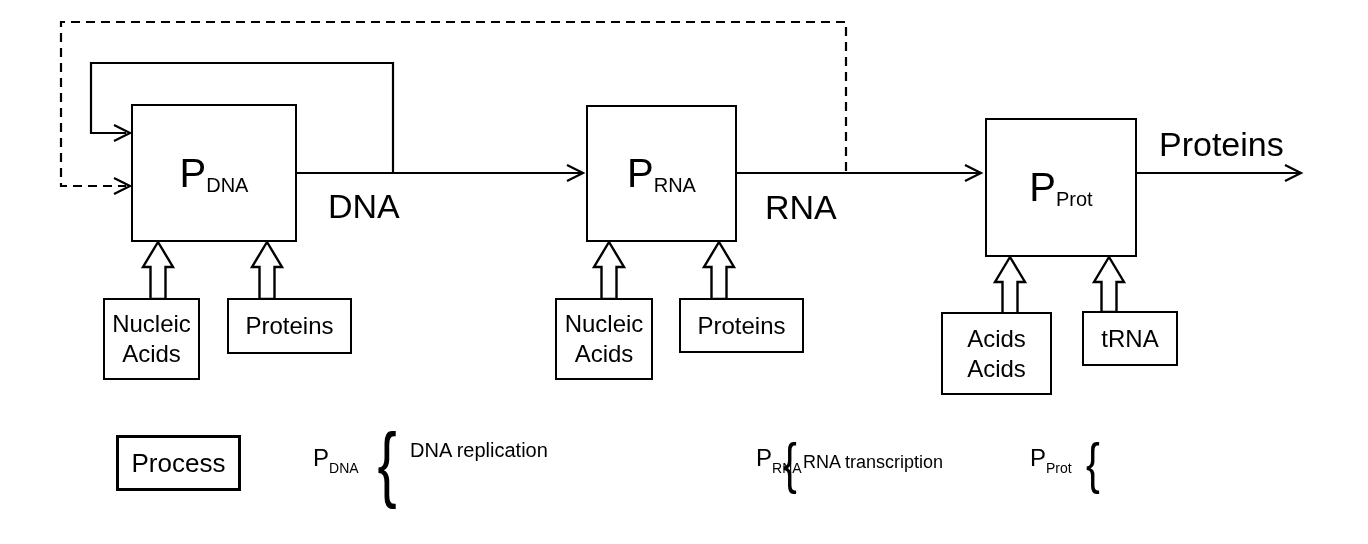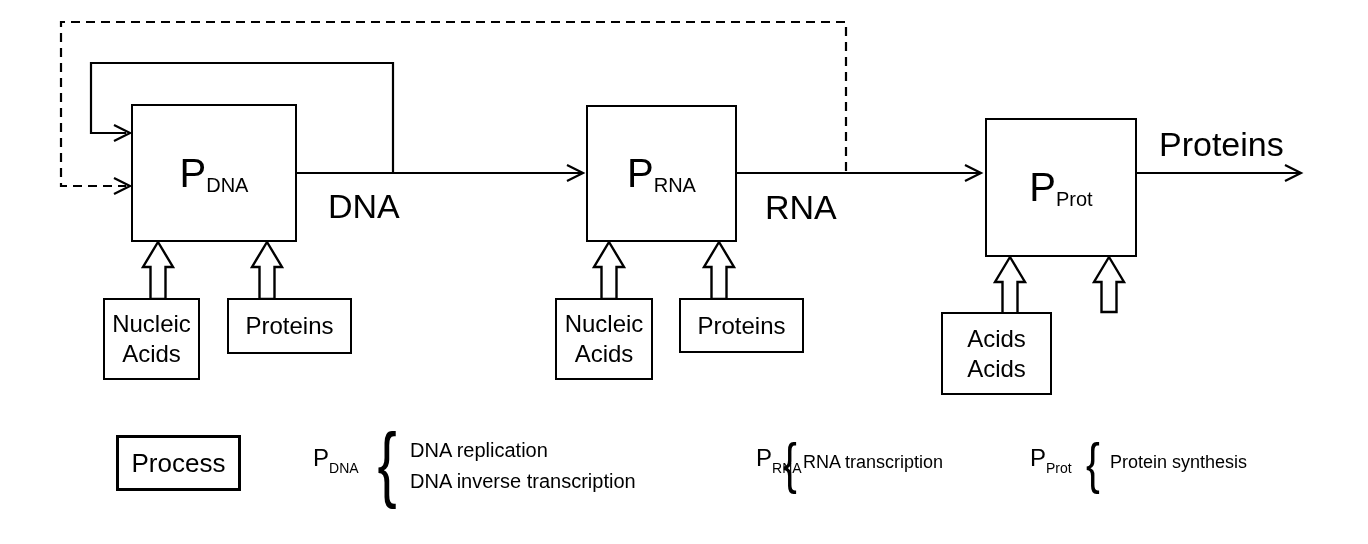--- a/index.html
+++ b/index.html
@@ -112,43 +112,44 @@
   <div class="box" style="left:679px;top:298px;width:125px;height:55px">
     <span class="input-label">Proteins</span>
   </div>
 
   <div class="box" style="left:941px;top:312px;width:111px;height:83px">
     <div class="input-col input-label">
       <span>Acids</span>
       <span>Acids</span>
     </div>
   </div>
+  <div class="box" style="left:1082px;top:311px;width:96px;height:55px">
+    <span class="input-label">tRNA</span>
+  </div>
 
   <div class="flow-label" style="left:328px;top:186px">DNA</div>
   <div class="flow-label" style="left:765px;top:187px">RNA</div>
   <div class="flow-label" style="left:1159px;top:124px">Proteins</div>
 
   <div class="box legend-box" style="left:75px;top:435px;width:125px;height:56px">
     <span class="legend-box-label">Process</span>
   </div>
 
   <div class="legend-p" style="left:313px;top:444px">
     <span class="lp-main">P</span><span class="lp-sub">DNA</span>
   </div>
   <div class="brace brace-big" style="left:372px;top:420px;width:30px;height:85px">{</div>
   <div class="legend-lines" style="left:410px;top:435px">
     <div>DNA replication</div>
-    <div>DNA inverse transcription</div>
   </div>
 
   <div class="legend-p" style="left:756px;top:444px">
     <span class="lp-main">P</span><span class="lp-sub">RNA</span>
   </div>
   <div class="brace brace-small" style="left:777px;top:434px;width:26px;height:56px">{</div>
   <div class="legend-line-single" style="left:803px;top:449px">RNA transcription</div>
 
   <div class="legend-p" style="left:1030px;top:444px">
     <span class="lp-main">P</span><span class="lp-sub">Prot</span>
   </div>
   <div class="brace brace-small" style="left:1080px;top:434px;width:26px;height:56px">{</div>
-  <div class="legend-line-single" style="left:1110px;top:449px">Protein synthesis</div>
 
 </div>
 
 </body></html>

